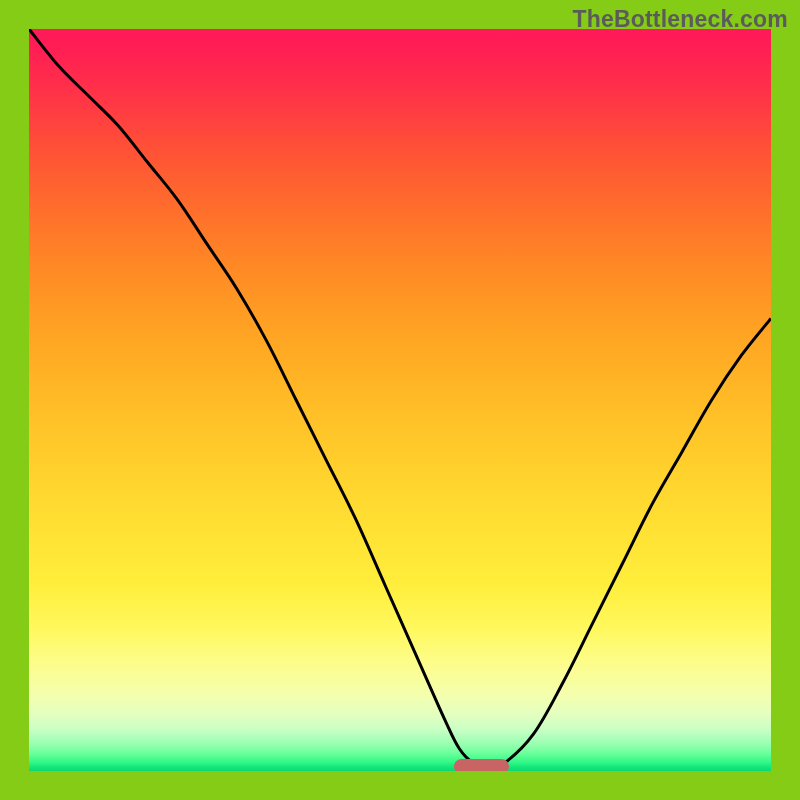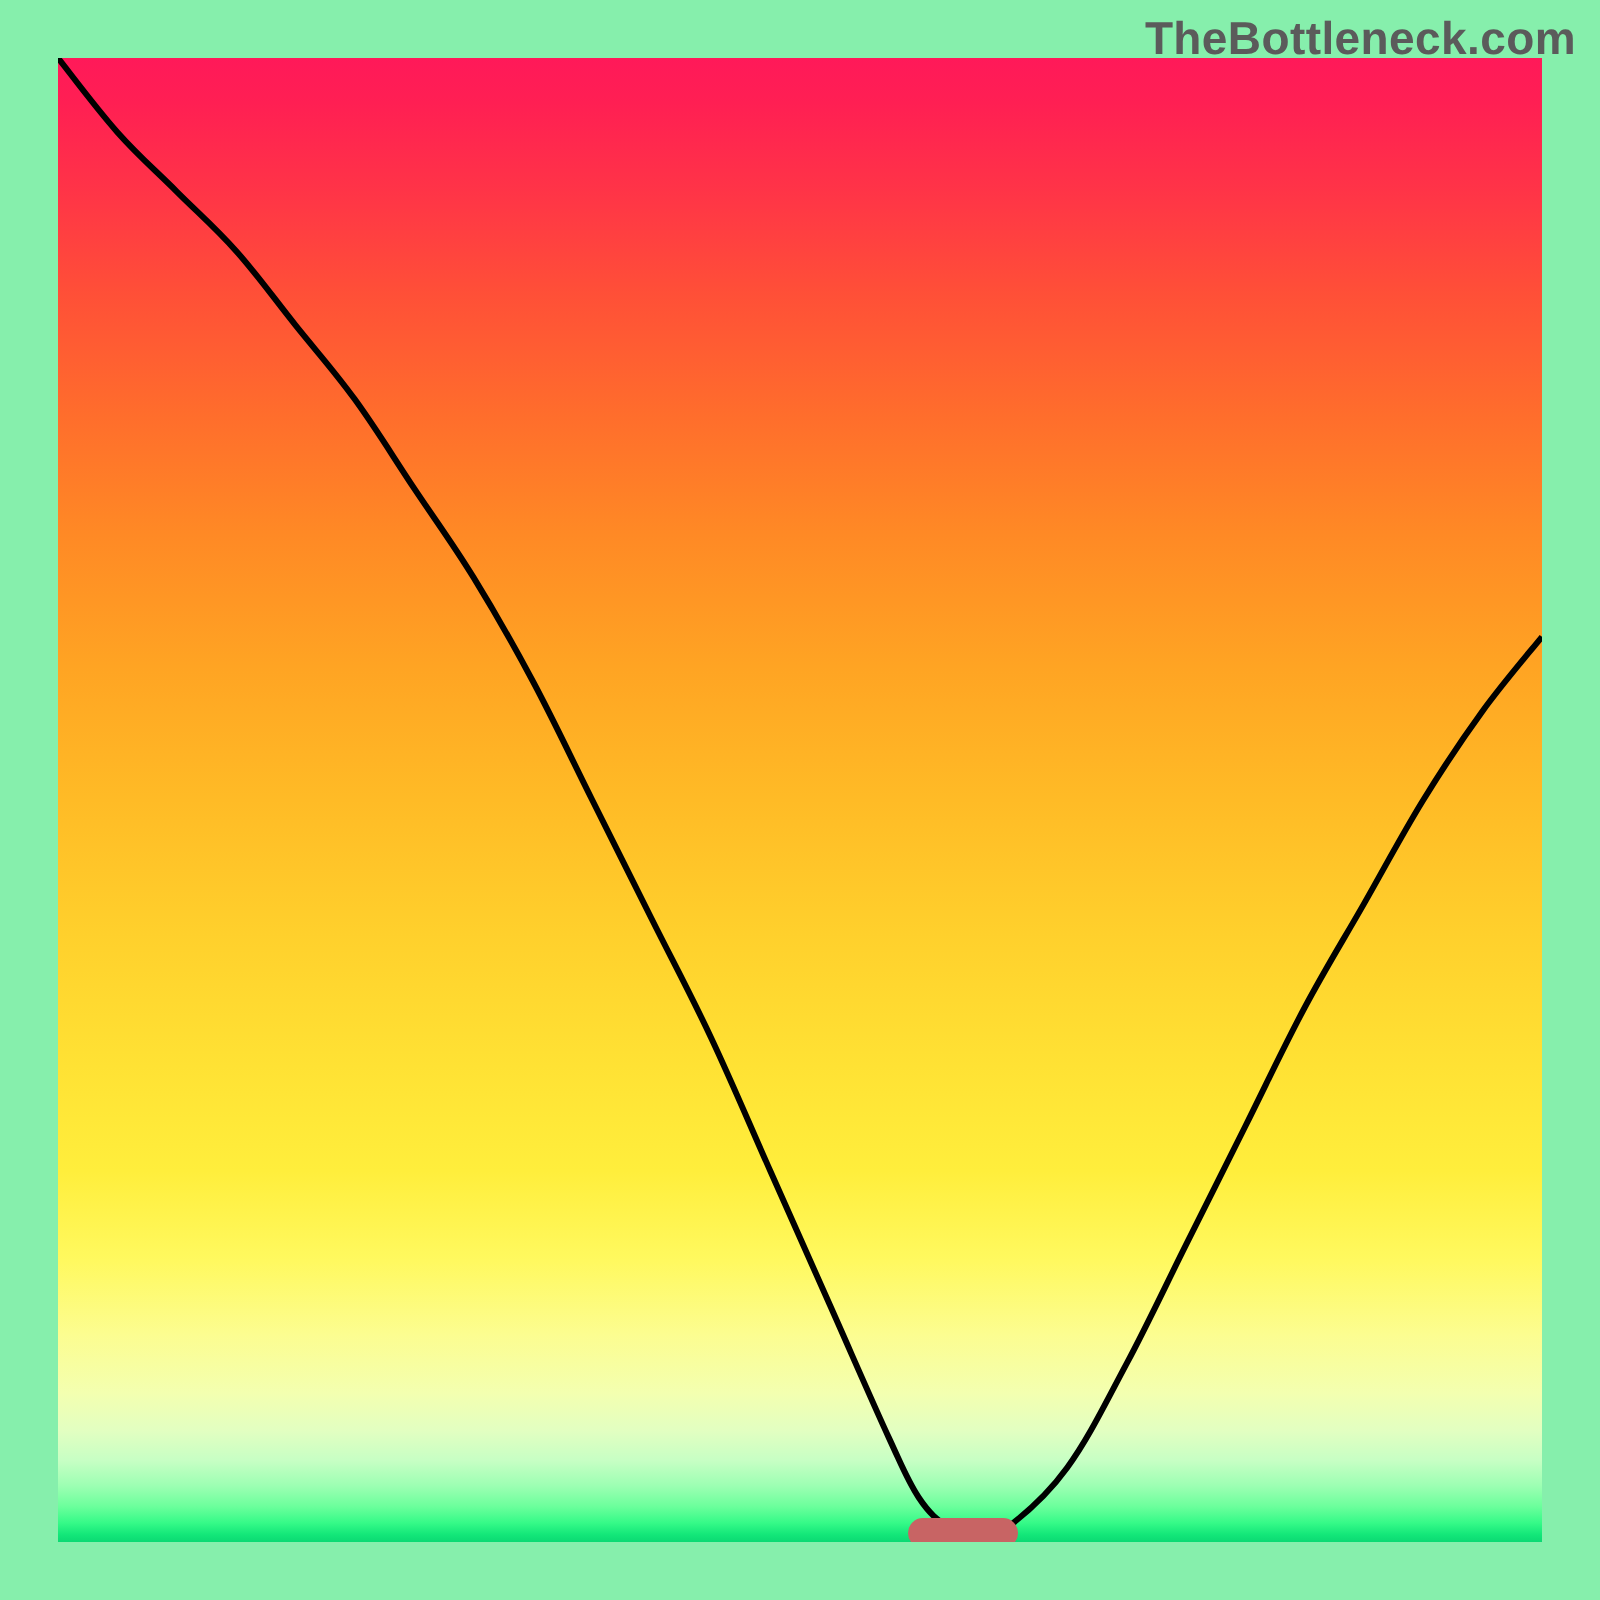--- a/index.html
+++ b/index.html
@@ -9,21 +9,21 @@
     height: 800px;
     background: #000;
     overflow: hidden;
   }
   .frame {
     position: absolute;
     left: 0;
     top: 0;
     width: 800px;
     height: 800px;
-    background: #86efac;
+    background: #84cc16;
   }
   .plot {
     position: absolute;
     left: 29px;
     top: 29px;
     width: 742px;
     height: 742px;
     overflow: hidden;
   }
   .gradient {

